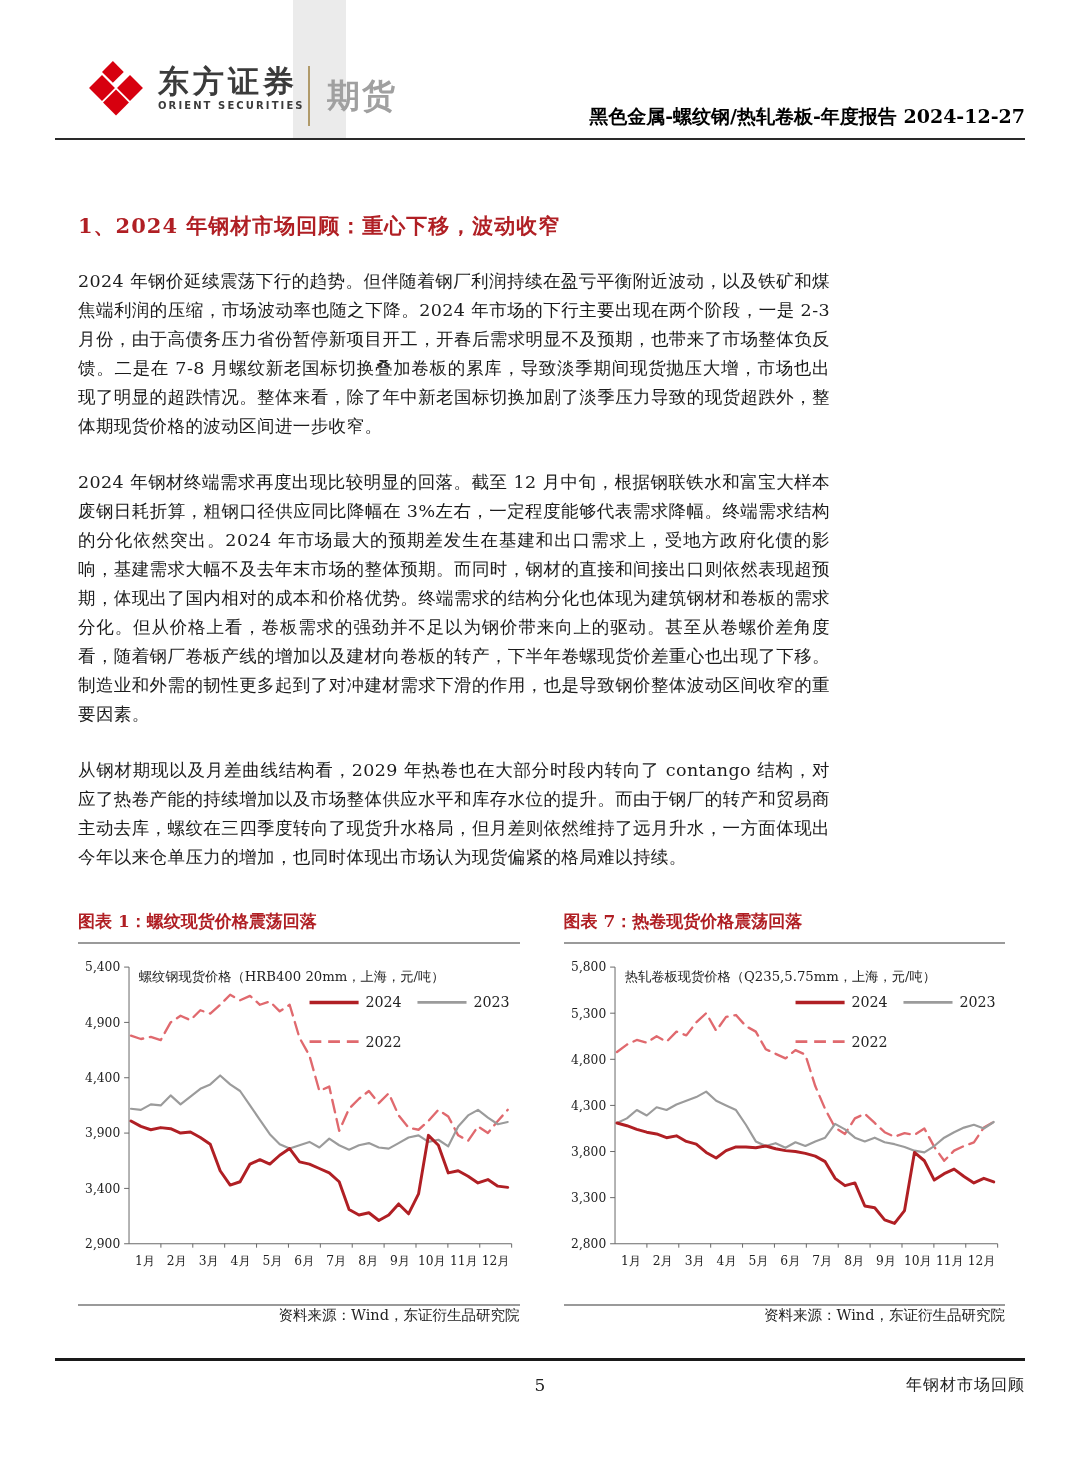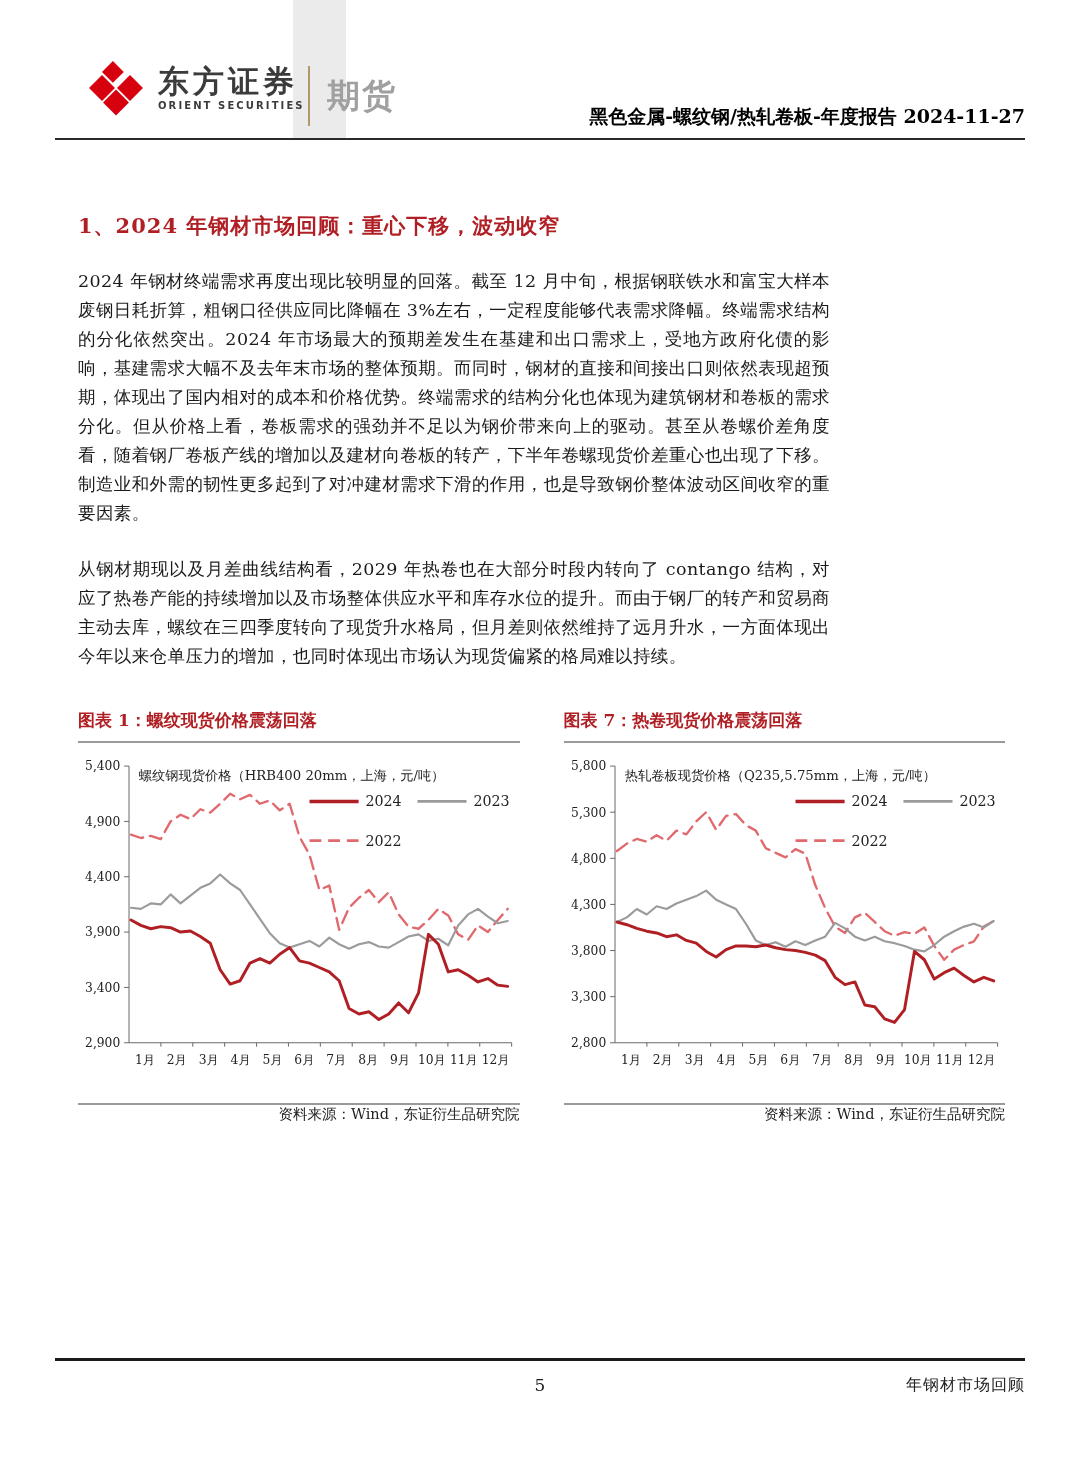--- a/index.html
+++ b/index.html
@@ -52,26 +52,27 @@
         <polygon points="40.5,14.5 53,27 40.5,39.5 28,27" fill="#d7000f"></polygon>
         <polygon points="27,28.5 39.5,41 27,53.5 14.5,41" fill="#d7000f"></polygon>
       </svg>
       <div class="brand-text">
         <div class="cn">东方证券</div>
         <div class="en">ORIENT SECURITIES</div>
       </div>
     </div>
     <div class="gold-sep"></div>
     <div class="division">期货</div>
-    <div class="doc-title">黑色金属-螺纹钢/热轧卷板-年度报告 2024-11-27</div>
+    <div class="doc-title">黑色金属-螺纹钢/热轧卷板-年度报告 2024-12-27</div>
     <div class="header-rule"></div>
   </div>
 
   <h2 class="section-heading">1、2024 年钢材市场回顾：重心下移，波动收窄</h2>
 
+  <p class="para">2024 年钢价延续震荡下行的趋势。但伴随着钢厂利润持续在盈亏平衡附近波动，以及铁矿和煤焦端利润的压缩，市场波动率也随之下降。2024 年市场的下行主要出现在两个阶段，一是 2-3 月份，由于高债务压力省份暂停新项目开工，开春后需求明显不及预期，也带来了市场整体负反馈。二是在 7-8 月螺纹新老国标切换叠加卷板的累库，导致淡季期间现货抛压大增，市场也出现了明显的超跌情况。整体来看，除了年中新老国标切换加剧了淡季压力导致的现货超跌外，整体期现货价格的波动区间进一步收窄。</p>
   <p class="para">2024 年钢材终端需求再度出现比较明显的回落。截至 12 月中旬，根据钢联铁水和富宝大样本废钢日耗折算，粗钢口径供应同比降幅在 3%左右，一定程度能够代表需求降幅。终端需求结构的分化依然突出。2024 年市场最大的预期差发生在基建和出口需求上，受地方政府化债的影响，基建需求大幅不及去年末市场的整体预期。而同时，钢材的直接和间接出口则依然表现超预期，体现出了国内相对的成本和价格优势。终端需求的结构分化也体现为建筑钢材和卷板的需求分化。但从价格上看，卷板需求的强劲并不足以为钢价带来向上的驱动。甚至从卷螺价差角度看，随着钢厂卷板产线的增加以及建材向卷板的转产，下半年卷螺现货价差重心也出现了下移。制造业和外需的韧性更多起到了对冲建材需求下滑的作用，也是导致钢价整体波动区间收窄的重要因素。</p>
   <p class="para">从钢材期现以及月差曲线结构看，2029 年热卷也在大部分时段内转向了 contango 结构，对应了热卷产能的持续增加以及市场整体供应水平和库存水位的提升。而由于钢厂的转产和贸易商主动去库，螺纹在三四季度转向了现货升水格局，但月差则依然维持了远月升水，一方面体现出今年以来仓单压力的增加，也同时体现出市场认为现货偏紧的格局难以持续。</p>
 
   <div class="figures-row">
     <div class="figure">
       <div class="fig-caption">图表 1：螺纹现货价格震荡回落</div>
       <svg class="fig-chart" viewBox="0 0 450 342" preserveAspectRatio="xMidYMid meet">
           <line x1="52" y1="8" x2="52" y2="290" stroke="#666" stroke-width="1"></line>
           <line x1="52" y1="290" x2="442" y2="290" stroke="#666" stroke-width="1"></line>
           <line x1="47" y1="8" x2="52" y2="8" stroke="#666" stroke-width="1"></line>

